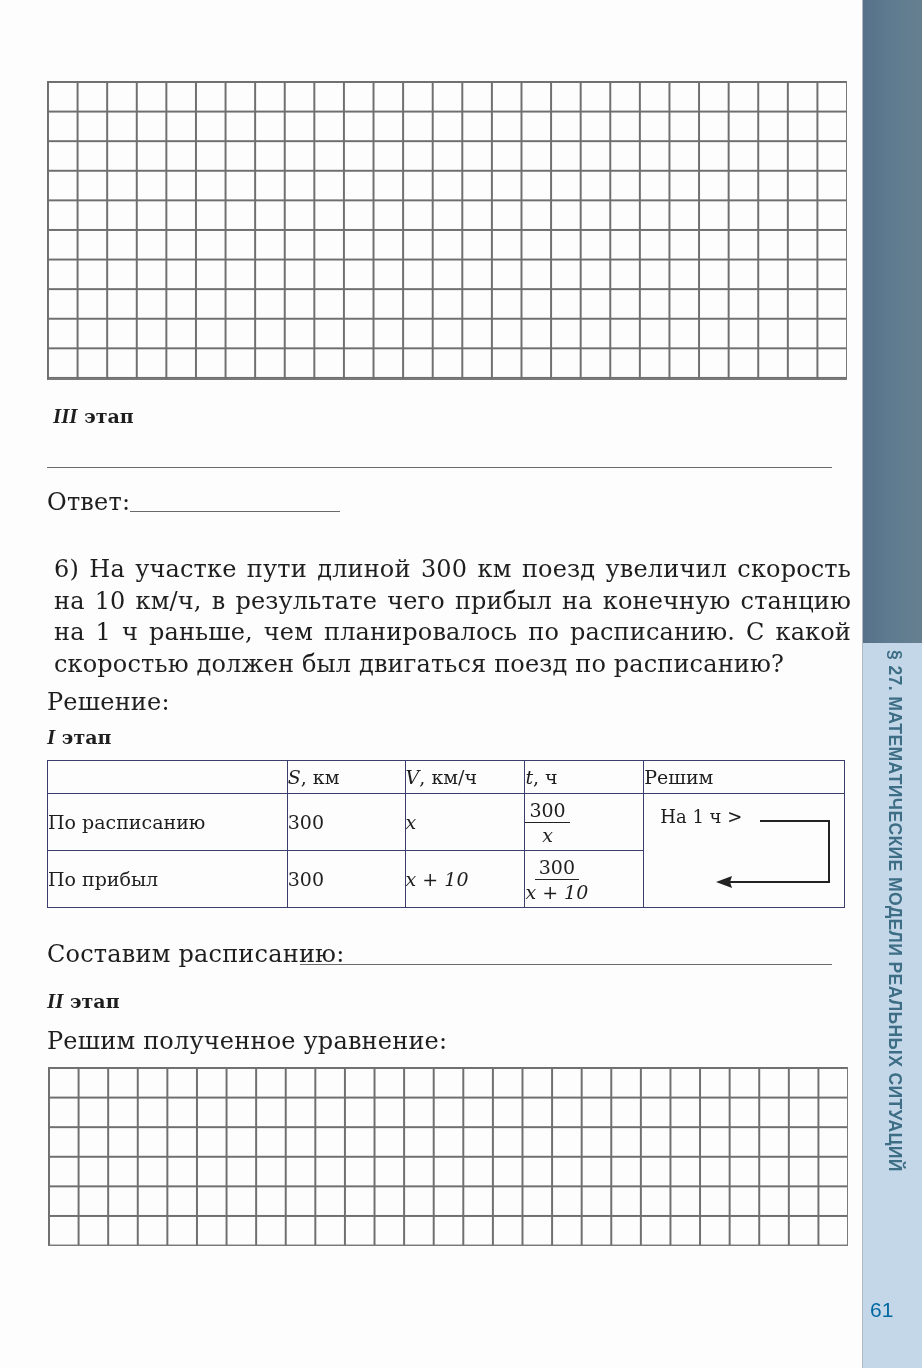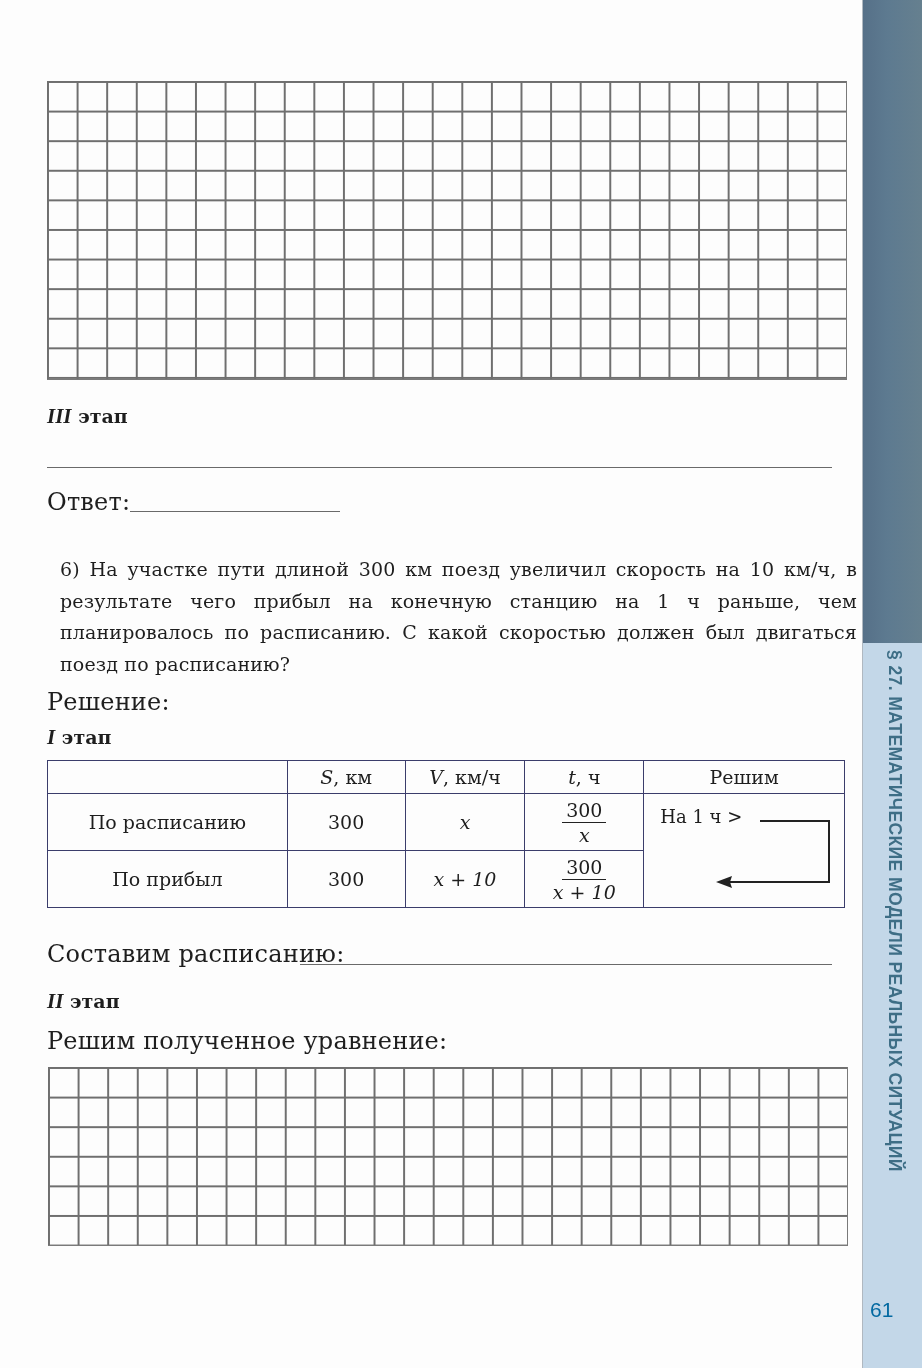--- a/index.html
+++ b/index.html
@@ -21,33 +21,33 @@
   }
   .grid-top { left: 47px; top: 81px; width: 799px; height: 298px; }
   .grid-bottom { left: 48px; top: 1067px; width: 799px; height: 178px; }
 
   .heading { font-size: 19px; font-weight: bold; }
   .heading .roman { font-style: italic; font-family: "Liberation Serif", serif; font-size: 21px; }
   .text { font-size: 24px; letter-spacing: 0.2px; }
   .rule { position: absolute; height: 0; border-top: 1.6px solid #6a6a6a; }
 
   .problem {
-    left: 60px; top: 554px; width: 797px;
-    font-size: 19px; line-height: 31.5px; text-align: justify;
+    left: 54px; top: 554px; width: 797px;
+    font-size: 24px; line-height: 31.5px; text-align: justify;
     letter-spacing: 0.15px;
   }
 
   table.data {
     position: absolute; left: 47px; top: 760px;
     width: 798px; border-collapse: collapse;
     font-size: 19px;
   }
   table.data td {
     border: 1.6px solid #3b3d6b;
-    text-align: center; padding: 0; vertical-align: middle;
+    text-align: left; padding: 0; vertical-align: middle;
   }
   table.data tr.hdr td { height: 32px; }
   table.data tr.r1 td { height: 56px; }
   table.data tr.r2 td { height: 56px; }
   .it { font-style: italic; }
   .frac { display: inline-flex; flex-direction: column; align-items: center; line-height: 24px; }
   .frac .num { border-bottom: 1.5px solid #222; padding: 0 4px; }
   .link-cell { position: relative; text-align: center; vertical-align: top !important; }
   .link-text { position: absolute; left: 16px; top: 12px; font-size: 18px; white-space: nowrap; }
   .link-arrow { position: absolute; left: 0; top: 0; }
@@ -72,21 +72,21 @@
   .page-number {
     position: absolute; left: 870px; top: 1298px;
     font-family: "Liberation Sans", sans-serif; font-size: 21px; color: #0369a1;
   }
 </style>
 </head>
 <body>
 
 <div class="grid grid-top"></div>
 
-<div class="abs heading" style="left:47px; top:404px;">
+<div class="abs heading" style="left:53px; top:404px;">
   <span class="roman">III</span>
   <span>этап</span>
 </div>
 <div class="rule" style="left:47px; top:467px; width:785px;"></div>
 
 <div class="abs text" style="left:47px; top:488px;">Ответ:</div>
 <div class="rule" style="left:130px; top:511px; width:210px;"></div>
 
 <div class="abs problem">
   <span>6)</span>

